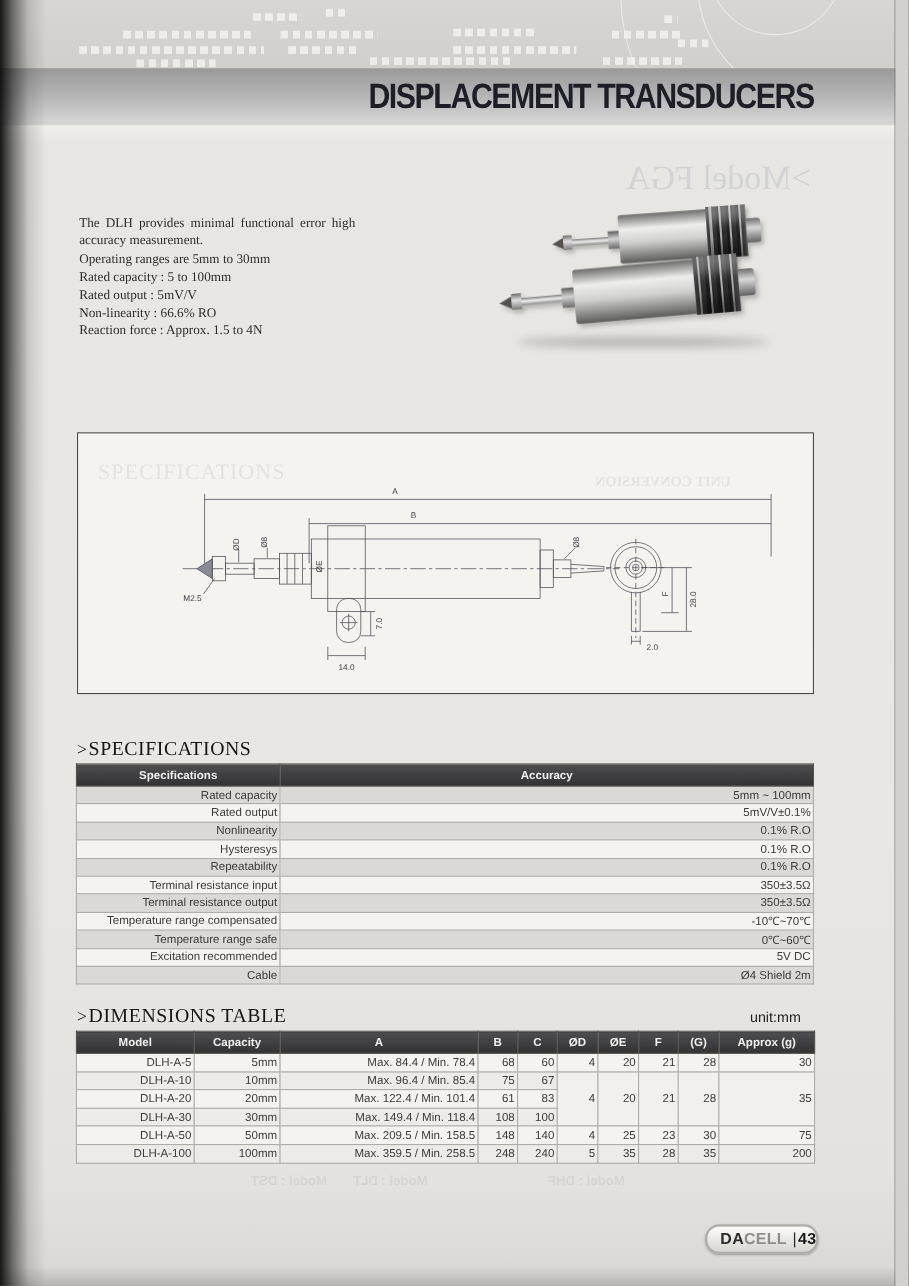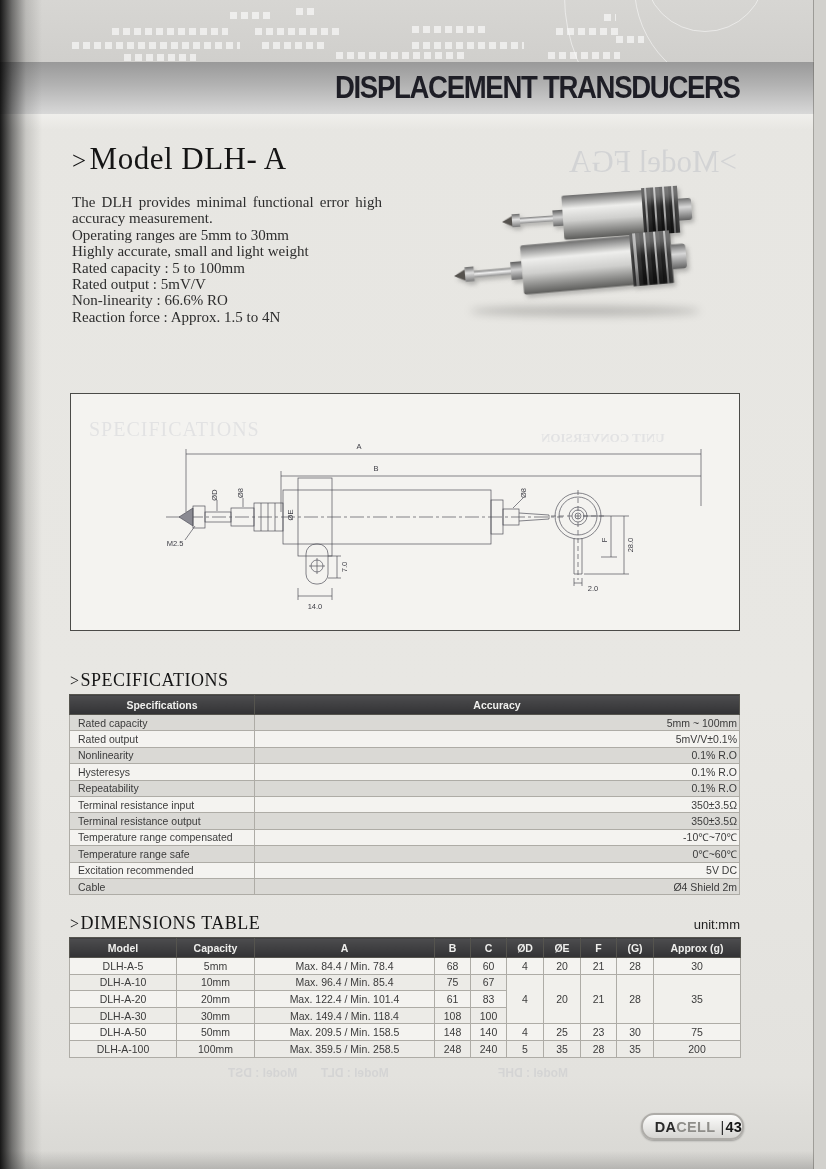--- a/index.html
+++ b/index.html
@@ -26,21 +26,21 @@
                background:linear-gradient(180deg,#999 0%,#b3b3b3 45%,#cecece 85%,#d8d8d8 100%);}
   .header-band::after{content:"";position:absolute;left:0;top:52px;width:100%;height:16px;
                background:linear-gradient(180deg,#f0efec,rgba(232,231,227,0));}
   .header-title{position:absolute;right:86px;top:7px;font-family:"Liberation Sans",sans-serif;
                font-weight:bold;font-size:32px;letter-spacing:-1.5px;color:#1e1e26;
                transform:scaleX(.86);transform-origin:right center;white-space:nowrap;}
 
   
   .intro-title{position:absolute;left:72px;top:141px;font-size:31px;color:#141414;letter-spacing:.5px;white-space:nowrap;}
   .intro-title .gt{font-size:25px;margin-right:3px;}
-  .intro-desc{position:absolute;left:72px;top:194px;width:348px;font-size:15px;line-height:16.4px;color:#2d2d2d;}
+  .intro-desc{position:absolute;left:72px;top:194px;width:348px;font-size:12px;line-height:16.4px;color:#2d2d2d;}
   .intro-desc .line.j{word-spacing:2.5px;}
 
   
   .photos{position:absolute;left:440px;top:178px;width:340px;height:145px;}
   .cyl{position:absolute;display:flex;align-items:center;transform-origin:left center;
        filter:drop-shadow(2px 3px 2px rgba(40,40,40,.28));}
   .cyl .tip{width:0;height:0;border-top:5px solid transparent;border-bottom:5px solid transparent;border-right:10px solid #55524e;}
   .cyl .collar{width:8px;height:13px;background:linear-gradient(180deg,#6b6b6b,#e0e0e0 42%,#7a7a7a);}
   .cyl .shaft{width:33px;height:6px;background:linear-gradient(180deg,#7a7a7a,#f0f0f0 45%,#8a8a8a);}
   .cyl .neck{width:10px;height:16px;background:linear-gradient(180deg,#5e5e5e,#d2d2d2 45%,#6a6a6a);}
@@ -72,35 +72,35 @@
   .ghost{position:absolute;color:#8d93a6;font-family:"Liberation Serif",serif;pointer-events:none;}
   .mirror{transform:scaleX(-1);}
   .g-fga{left:538px;top:144px;font-size:31px;opacity:.22;width:230px;text-align:center;}
   .g-specs{left:18px;top:24px;font-size:20px;letter-spacing:1px;opacity:.17;}
   .g-unitconv{left:470px;top:36px;font-size:13px;font-weight:bold;opacity:.17;}
   .g-model{top:1066px;font-size:12px;font-weight:bold;opacity:.17;font-family:"Liberation Sans",sans-serif;}
 
   
   .section-heading{position:absolute;left:70px;font-size:18px;color:#161616;letter-spacing:.5px;white-space:nowrap;}
   .section-heading .gt{font-size:16px;margin-right:1px;}
-  .unit-note{position:absolute;right:86px;top:917px;font-family:"Liberation Sans",sans-serif;font-size:13px;color:#1f1f1f;}
+  .unit-note{position:absolute;right:98px;top:917px;font-family:"Liberation Sans",sans-serif;font-size:13px;color:#1f1f1f;}
 
   
   table{border-collapse:collapse;table-layout:fixed;font-family:"Liberation Sans",sans-serif;font-size:10.5px;color:#3b3b3b;}
   th{background:linear-gradient(180deg,#4d4d4f,#323234);color:#efefed;font-weight:bold;height:17px;
      border:1px solid #55544e;font-size:10.5px;}
   td{border:1px solid #aeaca6;padding:0 2px;white-space:nowrap;overflow:hidden;}
   .spec-table{position:absolute;left:69px;top:694px;width:671px;border:1px solid #71706a;}
   .spec-table td{height:15.4px;}
-  .spec-table td.name{text-align:left;padding-left:8px;}
+  .spec-table td.name{text-align:right;padding-left:8px;}
   .spec-table td.val{text-align:right;}
   .spec-table tbody tr:nth-child(odd) td{background:#dad9d5;}
   .spec-table tbody tr:nth-child(even) td{background:#f4f3f0;}
   .dims-table{position:absolute;left:69px;top:937px;width:672px;border:1px solid #71706a;}
-  .dims-table td{height:15.6px;text-align:center;}
+  .dims-table td{height:15.6px;text-align:right;}
   .dims-table tbody tr:nth-child(even) td{background:#ecebe7;}
   .dims-table tbody tr:nth-child(odd) td{background:#f4f3f0;}
   .dims-table td.merged{background:#f1f0ec !important;}
 
   
   .footer-pill{position:absolute;left:641px;top:1113px;width:99px;height:23px;border:2px solid #aeaca8;border-radius:13px;
      background:linear-gradient(180deg,#fcfcfb,#d6d5d2);display:flex;align-items:center;justify-content:center;
      font-family:"Liberation Sans",sans-serif;font-size:14.5px;font-weight:bold;letter-spacing:.3px;
      box-shadow:0 1px 2px rgba(0,0,0,.3);}
   .footer-pill .da{color:#2a2a2a;margin-left:12px;}
@@ -130,28 +130,24 @@
     <div class="px-row" style="left:616px;top:36px;width:28px;"></div>
     <div class="px-row" style="left:124px;top:54px;width:72px;"></div>
     <div class="px-row" style="left:336px;top:52px;width:132px;"></div>
     <div class="px-row" style="left:548px;top:52px;width:72px;"></div>
   </div>
 
   <div class="header-band">
     <div class="header-title">DISPLACEMENT TRANSDUCERS</div>
   </div>
 
-  <div class="intro-title">
-    <span class="gt">&gt;</span><span>Model DLH- A</span>
-  </div>
   <div class="intro-desc">
     <div class="line j">The DLH provides minimal functional error high</div>
     <div class="line">accuracy measurement.</div>
     <div class="line">Operating ranges are 5mm to 30mm</div>
-    <div class="line">Highly accurate, small and light weight</div>
     <div class="line">Rated capacity : 5 to 100mm</div>
     <div class="line">Rated output : 5mV/V</div>
     <div class="line">Non-linearity : 66.6% RO</div>
     <div class="line">Reaction force : Approx. 1.5 to 4N</div>
   </div>
 
   <div class="ghost mirror g-fga">&gt;Model FGA</div>
 
   <div class="photos">
     <div class="photo-shadow"></div>

